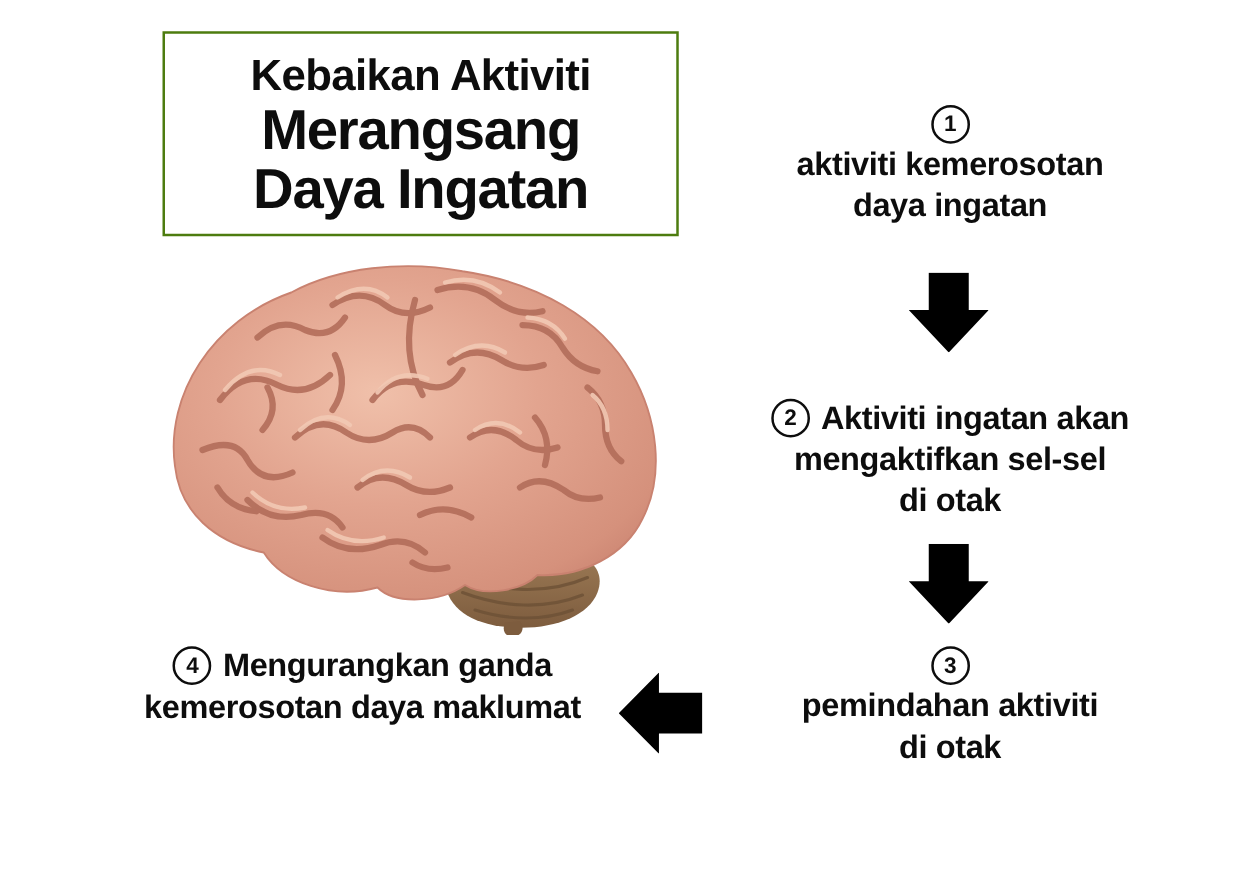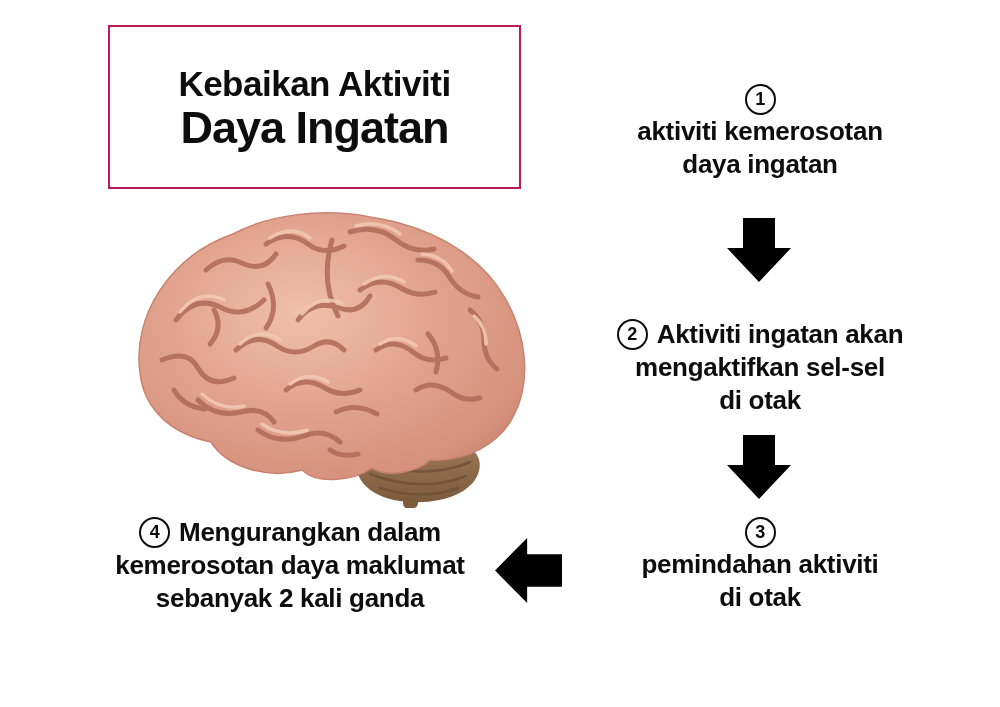--- a/index.html
+++ b/index.html
@@ -12,24 +12,24 @@
     width: 1000px;
     height: 707px;
     background: #ffffff;
     overflow: hidden;
     color: #0d0d0d;
   }
 
   
   .title-box {
     position: absolute;
-    left: 108px; top: 25px;
+    left: 130px; top: 25px;
     width: 413px; height: 164px;
     background: #ffffff;
-    border: 2px solid #be185d;
+    border: 2px solid #4d7c0f;
     display: flex;
     flex-direction: column;
     align-items: center;
     justify-content: center;
     text-align: center;
     padding-top: 2px;
     box-sizing: border-box;
   }
   .title-line1 {
     font-size: 35px;
@@ -105,20 +105,21 @@
     width: 424px; height: 310px;
   }
 </style>
 </head>
 <body>
 
 <div class="canvas">
 
   <div class="title-box">
     <div class="title-line1">Kebaikan Aktiviti</div>
+    <div class="title-line2">Merangsang</div>
     <div class="title-line3">Daya Ingatan</div>
   </div>
 
   <div class="brain-wrap">
     <svg width="424" height="310" viewBox="0 0 424 310" xmlns="http://www.w3.org/2000/svg">
       <defs>
         <radialGradient id="brainGrad" cx="42%" cy="38%" r="75%">
           <stop offset="0%" stop-color="#f0c0aa"></stop>
           <stop offset="45%" stop-color="#e2a48f"></stop>
           <stop offset="85%" stop-color="#d5917c"></stop>
@@ -218,19 +219,18 @@
     </div>
     <div>pemindahan aktiviti</div>
     <div>di otak</div>
   </div>
 
   <div class="arrow-left"></div>
 
   <div class="step" id="step-4">
     <div class="first-line">
       <span class="num-circle">4</span>
-      <span>Mengurangkan dalam</span>
+      <span>Mengurangkan ganda</span>
     </div>
     <div>kemerosotan daya maklumat</div>
-    <div>sebanyak 2 kali ganda</div>
   </div>
 
 </div>
 
 </body></html>

